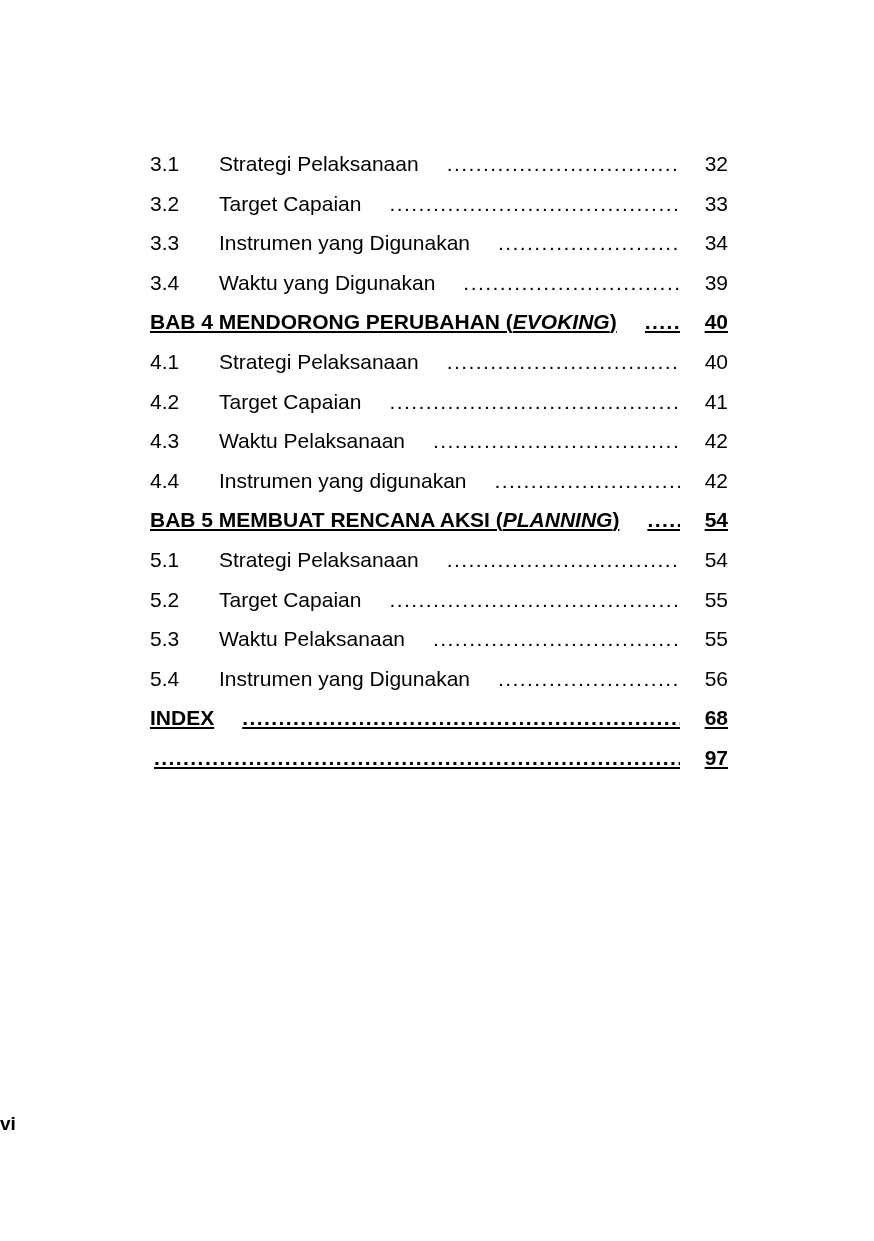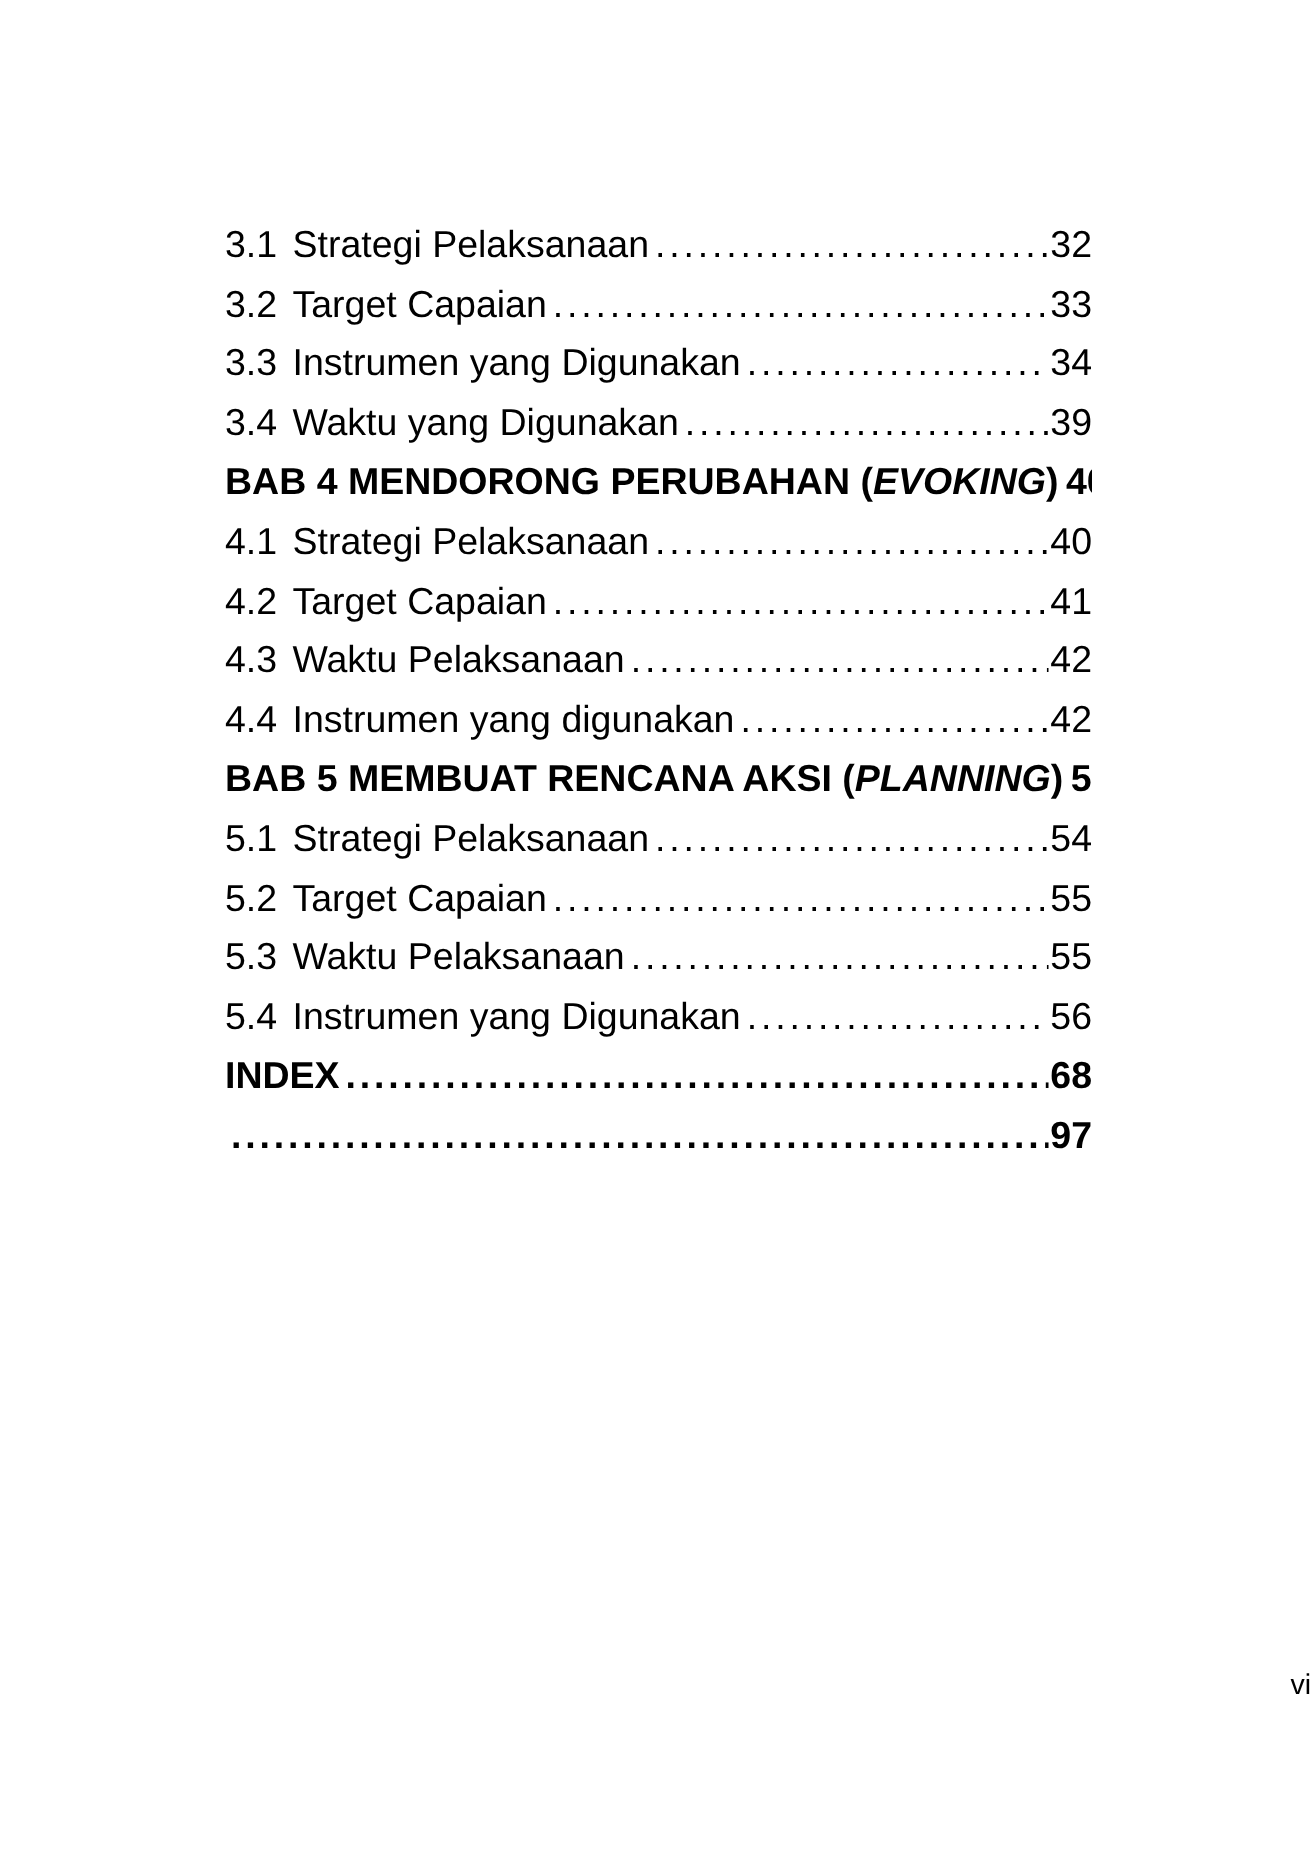--- a/index.html
+++ b/index.html
@@ -18,27 +18,29 @@
     .toc {
       position: absolute;
       left: 150px;
       top: 144px;
       width: 578px;
     }
     .toc-row {
       display: flex;
       align-items: baseline;
       height: 39.6px;
-      font-size: 25px;
+      font-size: 21px;
       line-height: 39.6px;
       white-space: nowrap;
       overflow: hidden;
+      gap: 24px;
     }
     .toc-row.bold {
       font-weight: bold;
+      text-decoration: underline;
     }
     .num {
       display: inline-block;
       width: 45px;
       flex: 0 0 auto;
     }
     .title {
       flex: 0 0 auto;
       text-align: center;
     }
@@ -58,22 +60,23 @@
     }
     .page {
       flex: 0 0 auto;
       text-align: right;
     }
     .footer-page {
       position: absolute;
       top: 1113px;
       left: 0;
       width: 874px;
-      text-align: right;
+      text-align: left;
       font-size: 19px;
+      font-weight: bold;
     }
   </style>
 </head>
 <body>
 
 <div class="toc">
 
   <div class="toc-row">
     <span class="num">3.1</span>
     <span class="title">Strategi Pelaksanaan</span>

